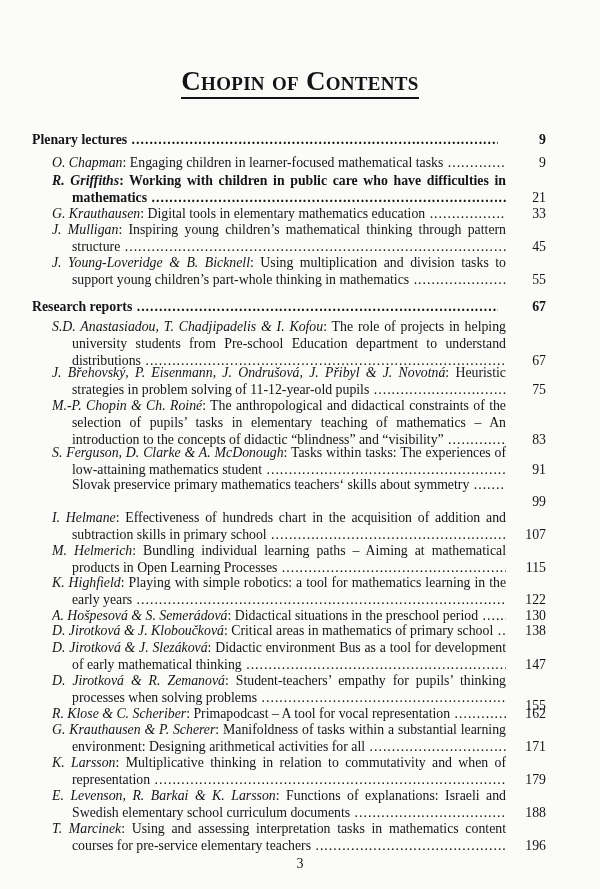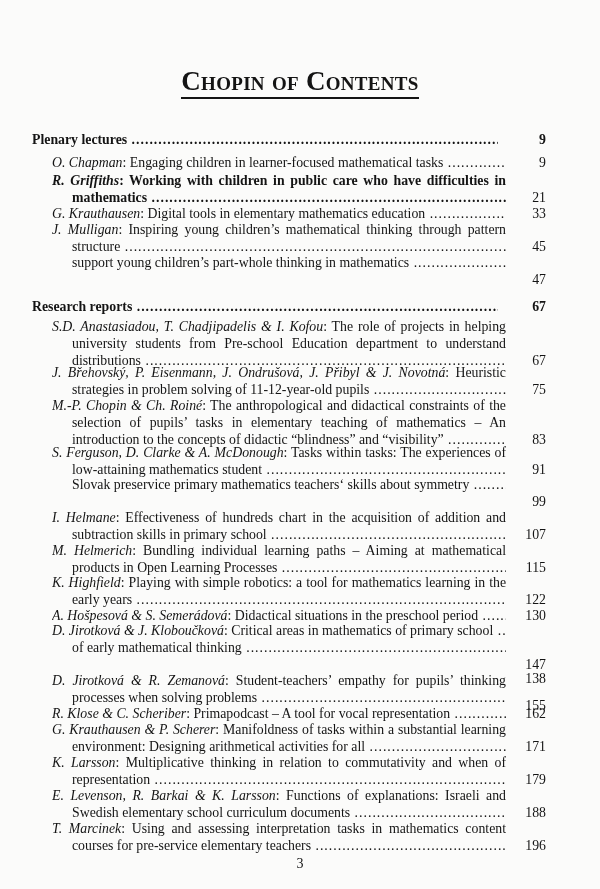--- a/index.html
+++ b/index.html
@@ -66,23 +66,24 @@
       </div>
       <div class="row" style="top: 221px;">
         <div class="entry-text" style="left: 52px; width: 454px;">
           <span class="l just"><span class="au">J. Mulligan</span><span>: Inspiring young children’s mathematical thinking through pattern and</span></span>
           <span class="l" style="margin-left: 20px;"><span>structure</span><span class="dots"> ............................................................................................................................................................................................................................................................................................................</span></span>
         </div>
         <div class="pg" style="top: 17px;">45</div>
       </div>
       <div class="row" style="top: 254px;">
         <div class="entry-text" style="left: 52px; width: 454px;">
+          <span class="l just"><span class="au">J. Young-Loveridge &amp; B. Bicknell</span><span>: Using multiplication and division tasks to</span></span>
           <span class="l" style="margin-left: 20px;"><span>support young children’s part-whole thinking in mathematics</span><span class="dots"> ............................................................................................................................................................................................................................................................................................................</span></span>
         </div>
-        <div class="pg" style="top: 17px;">47</div>
+        <div class="pg" style="top: 17px;">55</div>
       </div>
       <div class="row" style="top: 298px;">
         <div class="entry-text sec" style="left: 32px; width: 466px;">
           <span class="l"><span>Research reports</span><span class="dots"> ............................................................................................................................................................................................................................................................................................................</span></span>
         </div>
         <div class="pg sec">67</div>
       </div>
       <div class="row" style="top: 318px;">
         <div class="entry-text" style="left: 52px; width: 454px;">
           <span class="l just"><span class="au">S.D. Anastasiadou, T. Chadjipadelis &amp; I. Kofou</span><span>: The role of projects in helping Greek</span></span>
@@ -143,24 +144,25 @@
       <div class="row" style="top: 607px;">
         <div class="entry-text" style="left: 52px; width: 454px;">
           <span class="l"><span class="au">A. Hošpesová &amp; S. Semerádová</span><span>: Didactical situations in the preschool period</span><span class="dots"> ............................................................................................................................................................................................................................................................................................................</span></span>
         </div>
         <div class="pg" style="top: 0px;">130</div>
       </div>
       <div class="row" style="top: 622px;">
         <div class="entry-text" style="left: 52px; width: 454px;">
           <span class="l"><span class="au">D. Jirotková &amp; J. Kloboučková</span><span>: Critical areas in mathematics of primary school</span><span class="dots"> ............................................................................................................................................................................................................................................................................................................</span></span>
         </div>
-        <div class="pg" style="top: 0px; margin-top: 48px;">138</div>
+        <div class="pg" style="top: 0px;">138</div>
       </div>
       <div class="row" style="top: 639px;">
         <div class="entry-text" style="left: 52px; width: 454px;">
+          <span class="l just"><span class="au">D. Jirotková &amp; J. Slezáková</span><span>: Didactic environment Bus as a tool for development</span></span>
           <span class="l" style="margin-left: 20px;"><span>of early mathematical thinking</span><span class="dots"> ............................................................................................................................................................................................................................................................................................................</span></span>
         </div>
         <div class="pg" style="top: 17px;">147</div>
       </div>
       <div class="row" style="top: 672px;">
         <div class="entry-text" style="left: 52px; width: 454px;">
           <span class="l just"><span class="au">D. Jirotková &amp; R. Zemanová</span><span>: Student-teachers’ empathy for pupils’ thinking</span></span>
           <span class="l" style="margin-left: 20px;"><span>processes when solving problems</span><span class="dots"> ............................................................................................................................................................................................................................................................................................................</span></span>
         </div>
         <div class="pg" style="top: 17px; margin-top: 8px;">155</div>

